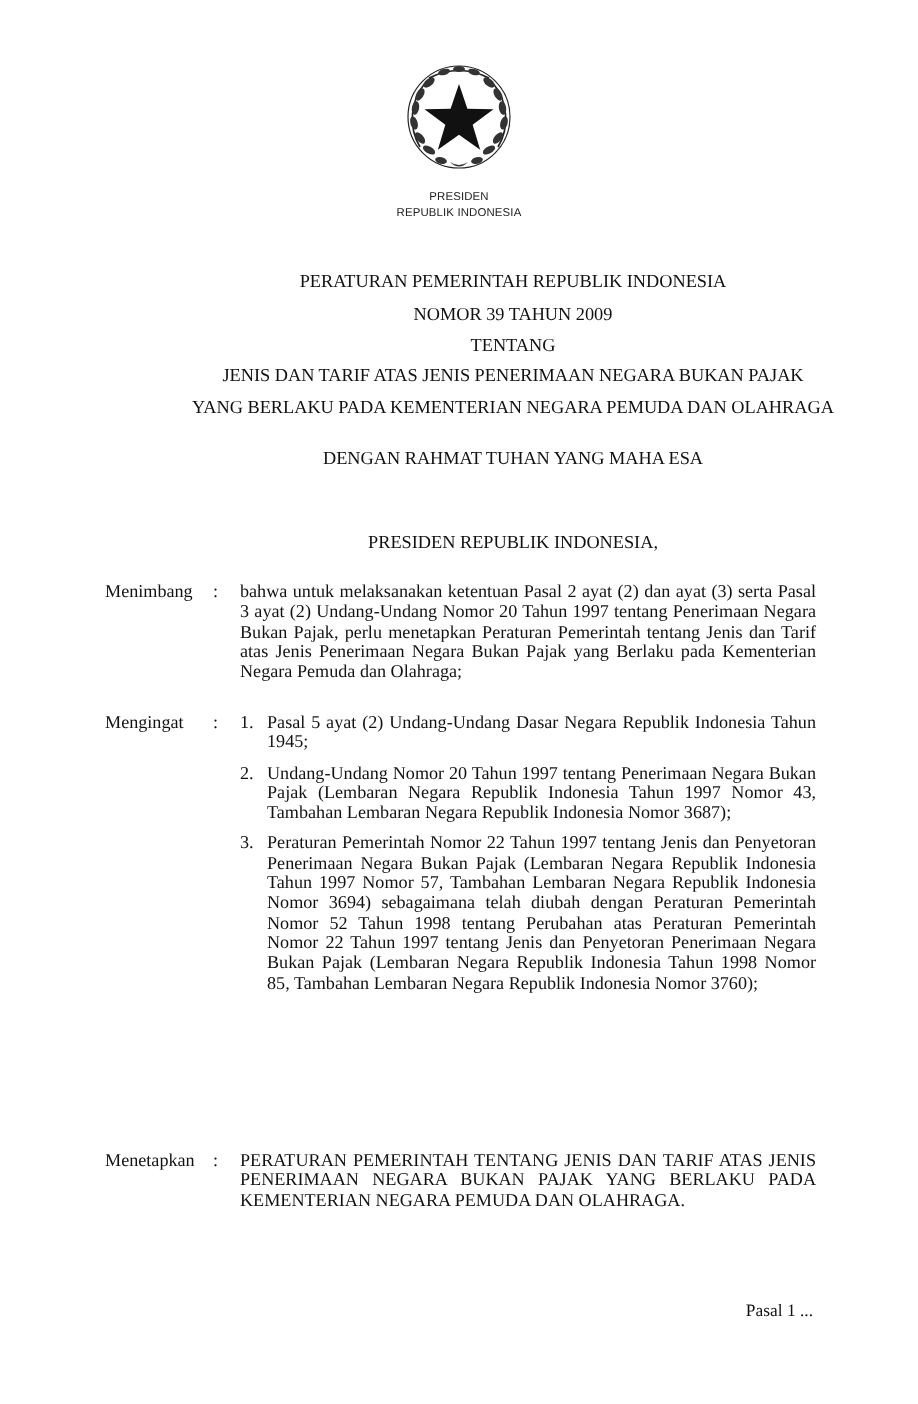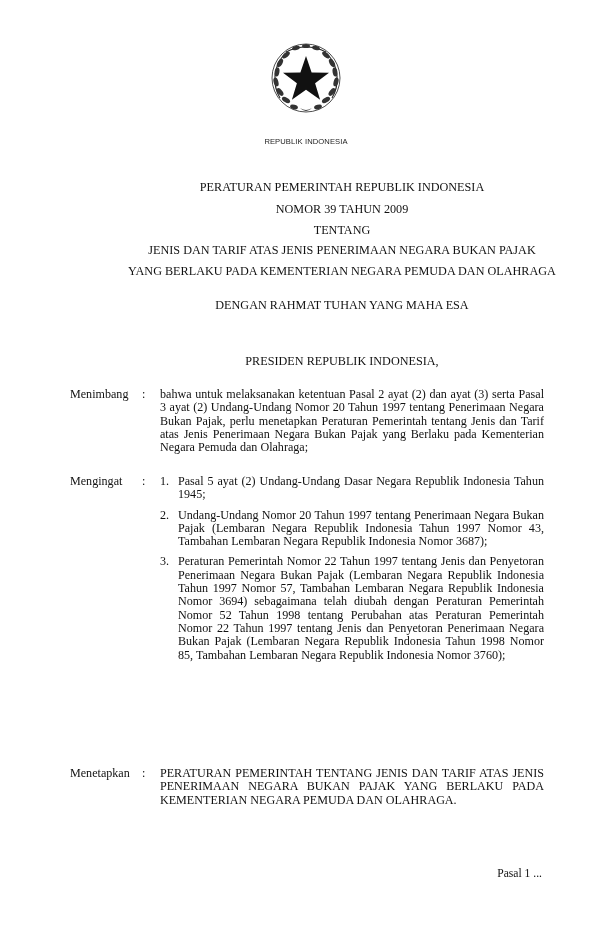--- a/index.html
+++ b/index.html
@@ -49,20 +49,21 @@
       <ellipse cx="30" cy="6" rx="2" ry="4" transform="rotate(75 30 6)"></ellipse>
       <ellipse cx="40" cy="4" rx="2" ry="4" transform="rotate(90 40 4)"></ellipse>
       <ellipse cx="50" cy="6" rx="2" ry="4" transform="rotate(105 50 6)"></ellipse>
       <ellipse cx="28" cy="65" rx="2.2" ry="4" transform="rotate(-75 28 65)"></ellipse>
       <ellipse cx="52" cy="65" rx="2.2" ry="4" transform="rotate(75 52 65)"></ellipse>
       <path d="M34 66 q6 6 12 0 q-6 4 -12 0z"></path>
     </g>
     <polygon fill="#111" points="40,14 45.6,30.5 63,30.8 49.1,41.2 54.1,57.8 40,47.8 25.9,57.8 30.9,41.2 17,30.8 34.4,30.5"></polygon>
   </svg>
 
+  <div class="sans-caption" style="top:126px;">PRESIDEN</div>
   <div class="sans-caption" style="top:137px;">REPUBLIK INDONESIA</div>
 
   <div class="center-line" style="top:180px;">PERATURAN PEMERINTAH REPUBLIK INDONESIA</div>
   <div class="center-line" style="top:202px;">NOMOR 39 TAHUN 2009</div>
   <div class="center-line" style="top:223px;">TENTANG</div>
   <div class="center-line" style="top:243px;">JENIS DAN TARIF ATAS JENIS PENERIMAAN NEGARA BUKAN PAJAK</div>
   <div class="center-line" style="top:264px;">YANG BERLAKU PADA KEMENTERIAN NEGARA PEMUDA DAN OLAHRAGA</div>
 
   <div class="center-line" style="top:298px;">DENGAN RAHMAT TUHAN YANG MAHA ESA</div>
   <div class="center-line" style="top:354px;">PRESIDEN REPUBLIK INDONESIA,</div>

